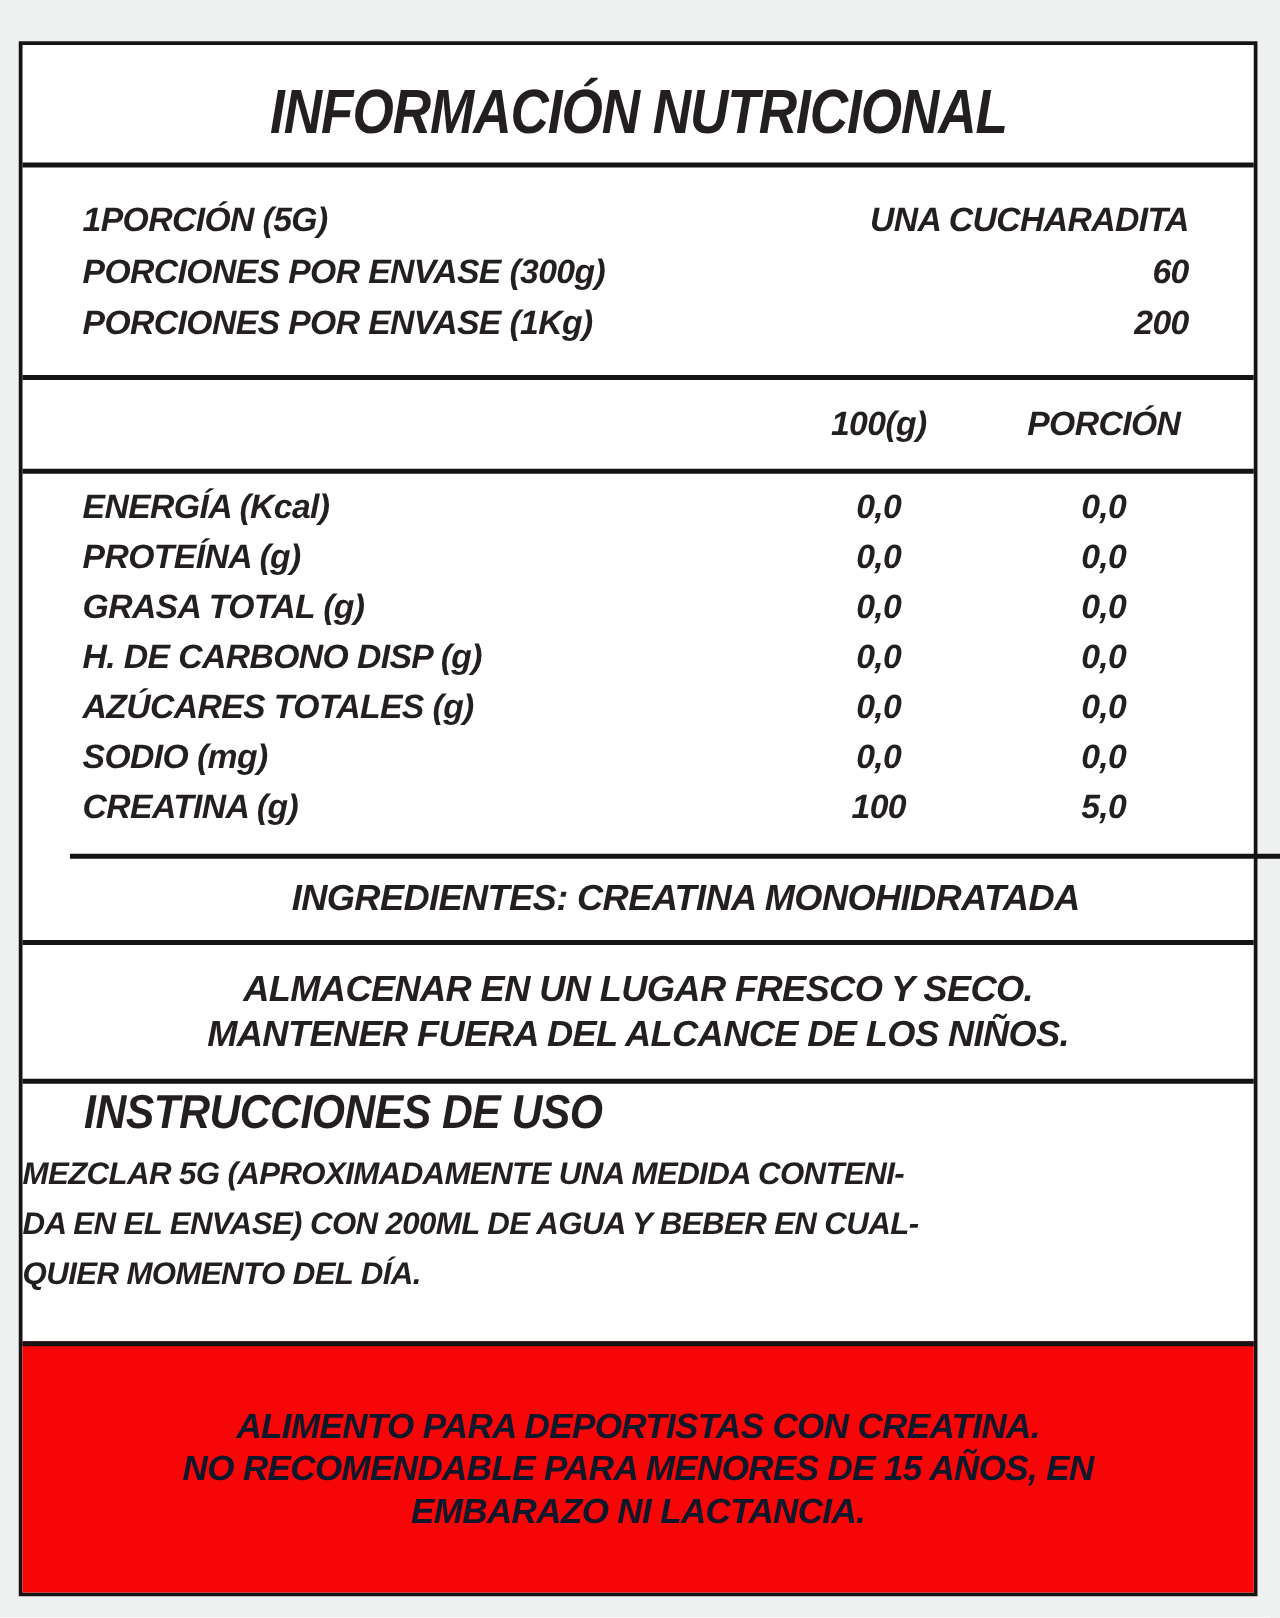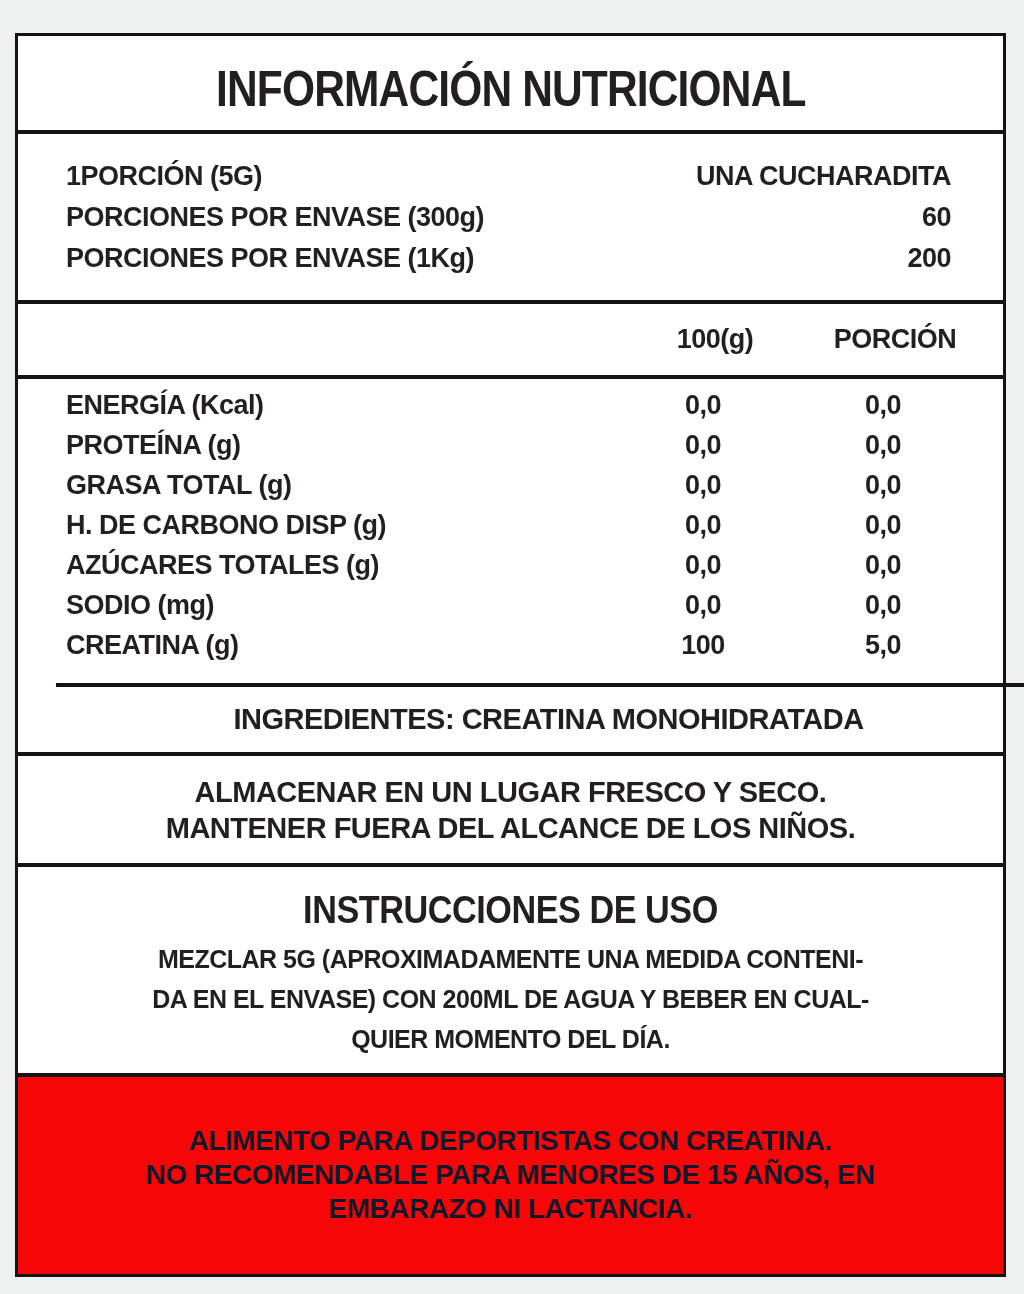--- a/index.html
+++ b/index.html
@@ -8,20 +8,21 @@
     background: #eff1f0;
     font-family: "Liberation Sans", "DejaVu Sans", sans-serif;
     color: #231f20;
     -webkit-font-smoothing: antialiased;
   }
   .page {
     position: relative;
     width: 1024px;
     height: 1294px;
     overflow: hidden;
+    font-style: italic;
   }
   .label-box {
     position: absolute;
     left: 15px;
     top: 33px;
     width: 991px;
     height: 1244px;
     background: #ffffff;
     border: 3px solid #161314;
     display: flex;
@@ -61,21 +62,21 @@
     font-weight: bold;
     letter-spacing: -0.5px;
     white-space: nowrap;
   }
 
   
   .cols-sec {
     height: 76px;
     display: flex;
     align-items: center;
-    padding-right: 18px;
+    padding-right: 30px;
   }
   .table-sec {
     height: 310px;
     padding-top: 6px;
   }
   .nut-row {
     height: 40px;
     display: flex;
     align-items: center;
     padding-right: 30px;
@@ -123,22 +124,21 @@
     font-size: 29px;
     font-weight: bold;
     letter-spacing: -0.5px;
     line-height: 36px;
     white-space: nowrap;
   }
 
   
   .instructions-sec {
     height: 211px;
-    padding-top: 20px;
-    text-align: center;
+    text-align: left;
   }
   .instructions-sec h2 {
     font-size: 38px;
     font-weight: bold;
     line-height: 46px;
     letter-spacing: -0.5px;
     transform: scaleX(0.9);
     transform-origin: 50% 50%;
     white-space: nowrap;
   }

